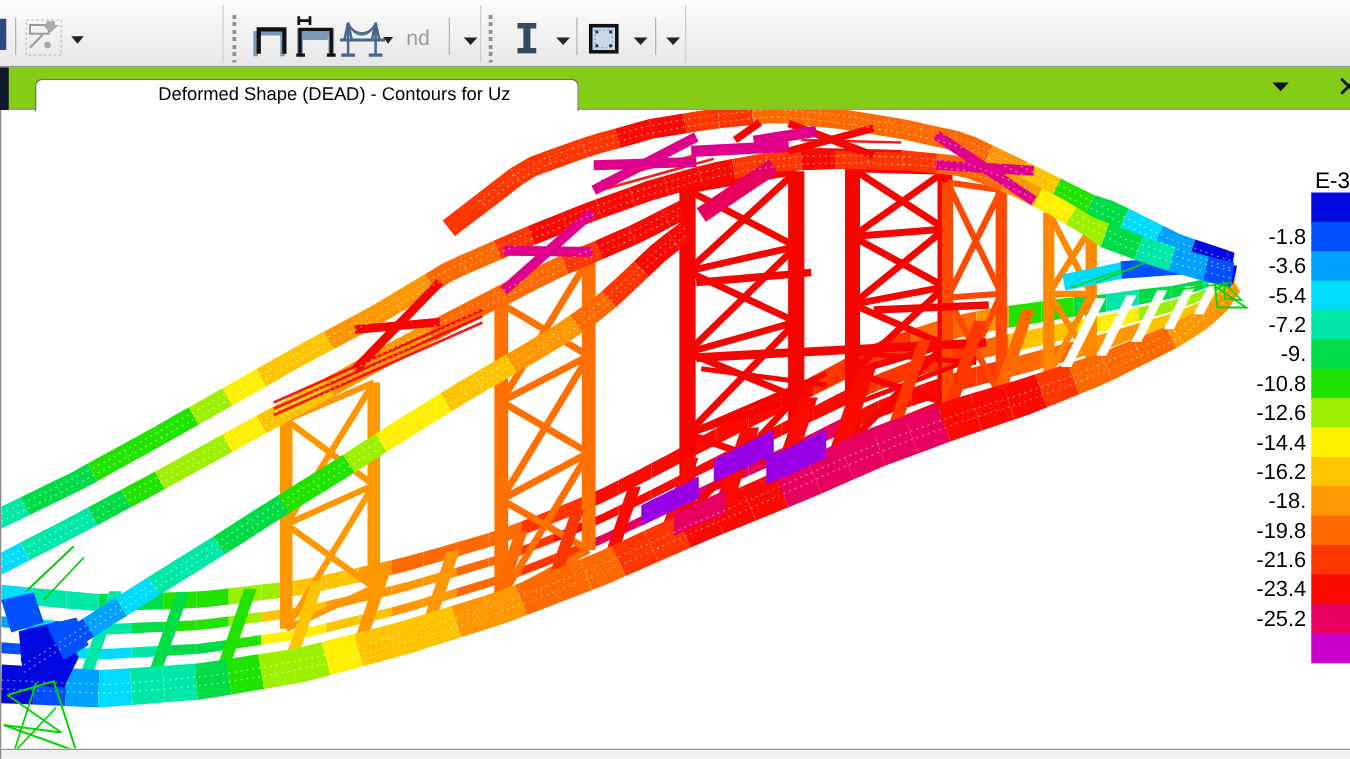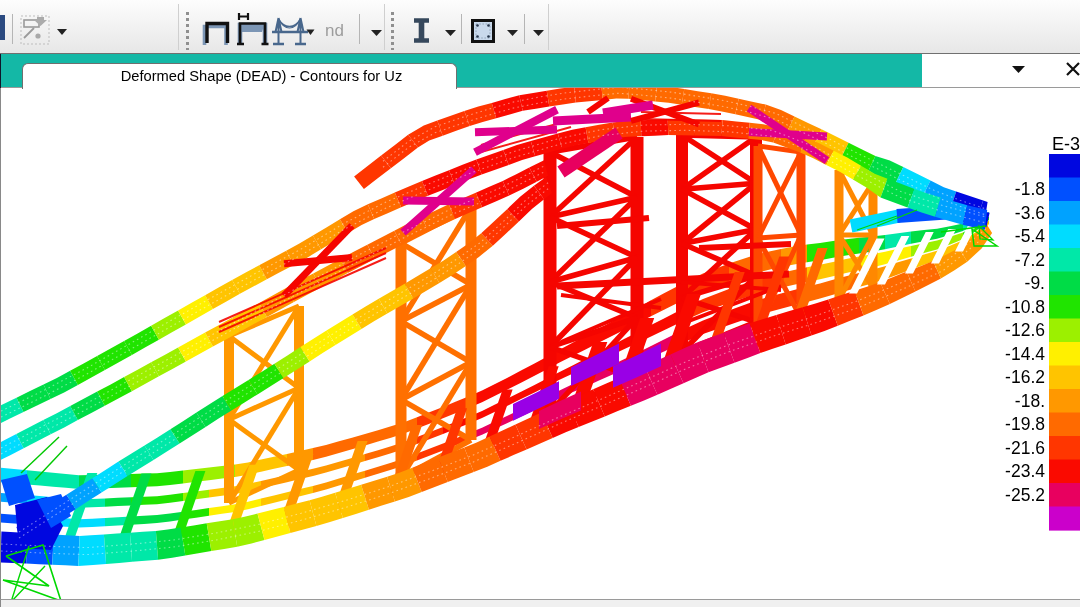--- a/index.html
+++ b/index.html
@@ -1,19 +1,19 @@
 <!DOCTYPE html>
 <html><head><meta charset="utf-8"><style>
 * { margin:0; padding:0; box-sizing:border-box; }
 html,body { width:1080px; height:607px; background:#fff; overflow:hidden;
   font-family:"Liberation Sans", sans-serif; }
 #toolbar { position:absolute; left:0; top:0; width:1080px; height:54px;
   background:linear-gradient(#fdfdfd,#f4f4f4 40%,#e7e7e7); border-bottom:1px solid #707070; }
-#tabstrip { position:absolute; left:0; top:54px; width:922px; height:34px;
-  background:#14b8a6; border-left:1px solid #0f172a; }
+#tabstrip { position:absolute; left:0; top:54px; width:1080px; height:34px;
+  background:#84cc16; border-left:7px solid #0f172a; }
 #tabstrip::after { content:""; position:absolute; left:0; bottom:0; width:1080px; height:1px; background:#9a9a9a; }
 #tab { position:absolute; left:21px; top:9px; width:435px; height:26px; background:#fff;
   border:1px solid #6f6f6f; border-bottom:none; border-radius:6px 6px 0 0;
   text-align:center; text-indent:44px; font-size:14.7px; color:#000; line-height:25px; z-index:3; }
 #canvas { position:absolute; left:0px; top:88px; width:1080px; height:511px;
   background:#fff; border-left:1px solid #898989; }
 #bottom { position:absolute; left:0; top:599px; width:1080px; height:8px;
   background:#f0f0f0; border-top:1px solid #9a9a9a; border-left:1px solid #898989; }
 .sep { position:absolute; top:14px; width:1px; height:30px; background:#b5b5b5; }
 .grip { position:absolute; top:12px; width:3px; height:38px;

